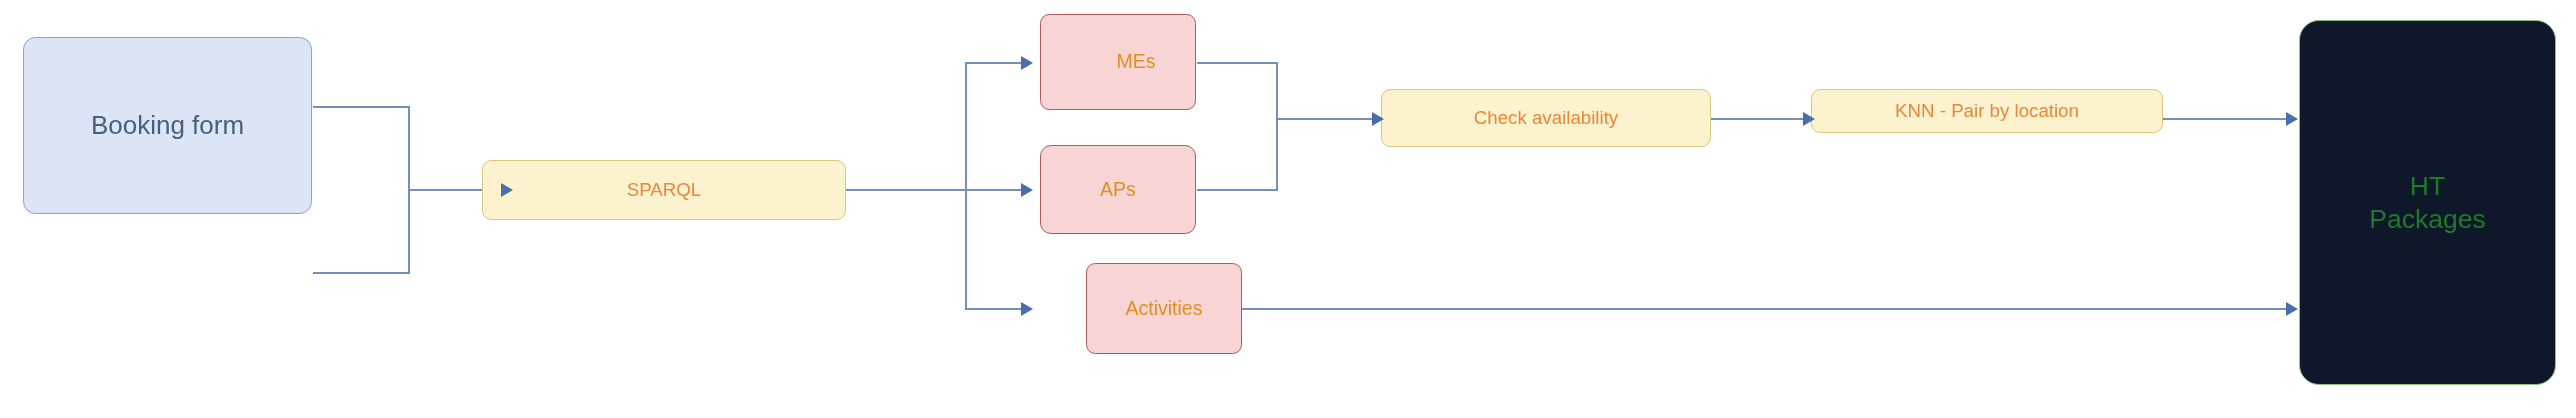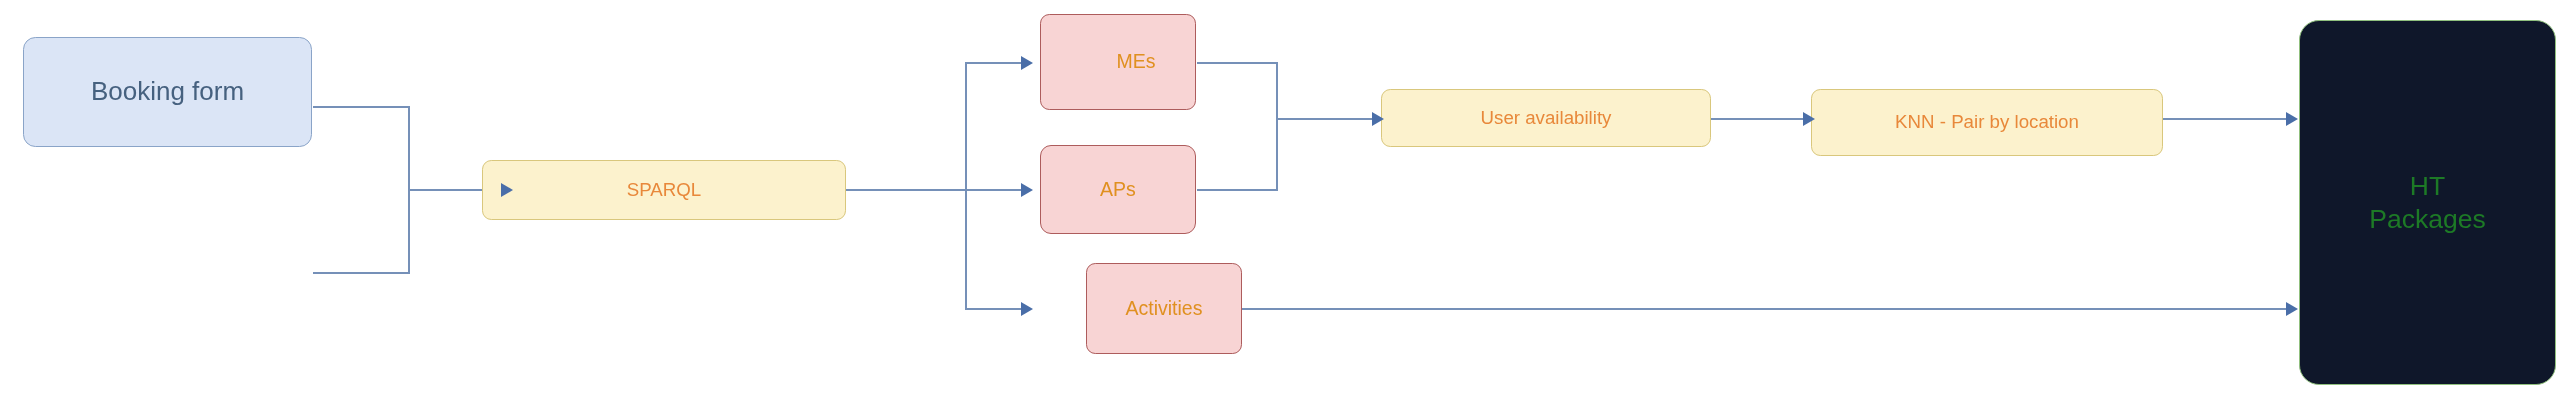--- a/index.html
+++ b/index.html
@@ -113,21 +113,21 @@
 
   <div class="seg seg-h" style="left:1711px; top:118px; width:92px;"></div>
   <div class="arrowhead" style="left:1803px; top:112px;"></div>
 
   <div class="seg seg-h" style="left:2163px; top:118px; width:123px;"></div>
   <div class="arrowhead" style="left:2286px; top:112px;"></div>
 
   <div class="seg seg-h" style="left:1197px; top:308px; width:1089px;"></div>
   <div class="arrowhead" style="left:2286px; top:302px;"></div>
 
-  <div class="node node-blue" style="left:23px; top:37px; width:289px; height:110px;">
+  <div class="node node-blue" style="left:23px; top:37px; width:289px; height:177px;">
     <span class="label">Booking form</span>
   </div>
 
 
   <div class="node node-yellow" style="left:482px; top:160px; width:364px; height:60px;">
     <span class="label">SPARQL</span>
   </div>
 
   <div class="node node-red" style="left:1040px; top:14px; width:156px; height:96px;padding-left:36px;">
     <span class="label">MEs</span>
@@ -135,24 +135,24 @@
 
   <div class="node node-red" style="left:1040px; top:145px; width:156px; height:89px;border-radius:11px;">
     <span class="label">APs</span>
   </div>
 
   <div class="node node-red" style="left:1086px; top:263px; width:156px; height:91px;">
     <span class="label">Activities</span>
   </div>
 
   <div class="node node-yellow" style="left:1381px; top:89px; width:330px; height:58px;">
-    <span class="label">User availability</span>
+    <span class="label">Check availability</span>
   </div>
 
-  <div class="node node-yellow" style="left:1811px; top:89px; width:352px; height:67px;">
+  <div class="node node-yellow" style="left:1811px; top:89px; width:352px; height:44px;">
     <span class="label">KNN - Pair by location</span>
   </div>
 
   <div class="node node-green" style="left:2299px; top:20px; width:257px; height:365px;">
     <span class="label">HT
 Packages</span>
   </div>
 
 </div>
 

